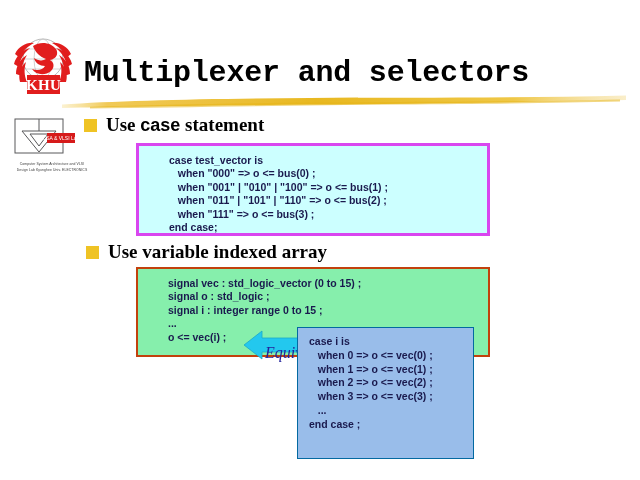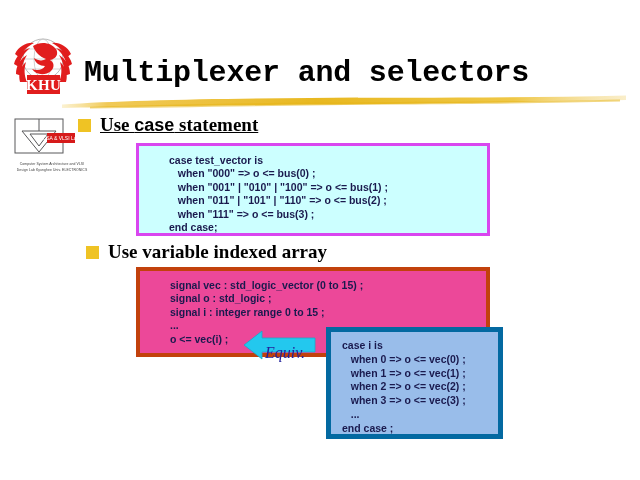--- a/index.html
+++ b/index.html
@@ -95,21 +95,21 @@
     font-size: 19px;
     line-height: 22px;
     color: #000000;
     white-space: nowrap;
   }
   .bullet-text .kw {
     font-family: "Liberation Sans", sans-serif;
     font-weight: bold;
     font-size: 18px;
   }
-  #bullet-case   { left: 78px; top: 114px; text-decoration: underline; }
+  #bullet-case   { left: 84px; top: 114px; }
   #bullet-array  { left: 86px; top: 241px; justify-content: space-between; }
 
   
   .code-box {
     position: absolute;
     box-sizing: border-box;
     font-family: "Liberation Sans", sans-serif;
     font-weight: bold;
     font-size: 10.5px;
     line-height: 13.4px;
@@ -124,31 +124,31 @@
     height: 93px;
     background: #ccffff;
     border: 3px solid #d946ef;
     padding: 8px 0 0 30px;
   }
   #code-signal {
     left: 136px;
     top: 267px;
     width: 354px;
     height: 90px;
-    background: #ec4899;
-    border: 4px solid #c2410c;
+    background: #86efac;
+    border: 2px solid #c2410c;
     padding: 8px 0 0 30px;
   }
   #code-equiv-case {
-    left: 326px;
+    left: 297px;
     top: 327px;
     width: 177px;
-    height: 112px;
+    height: 132px;
     background: #99bdea;
-    border: 5px solid #0369a1;
+    border: 1px solid #0369a1;
     padding: 7px 0 0 11px;
     line-height: 13.8px;
   }
 
   
   #equiv-arrow {
     position: absolute;
     left: 244px;
     top: 329px;
     width: 72px;

